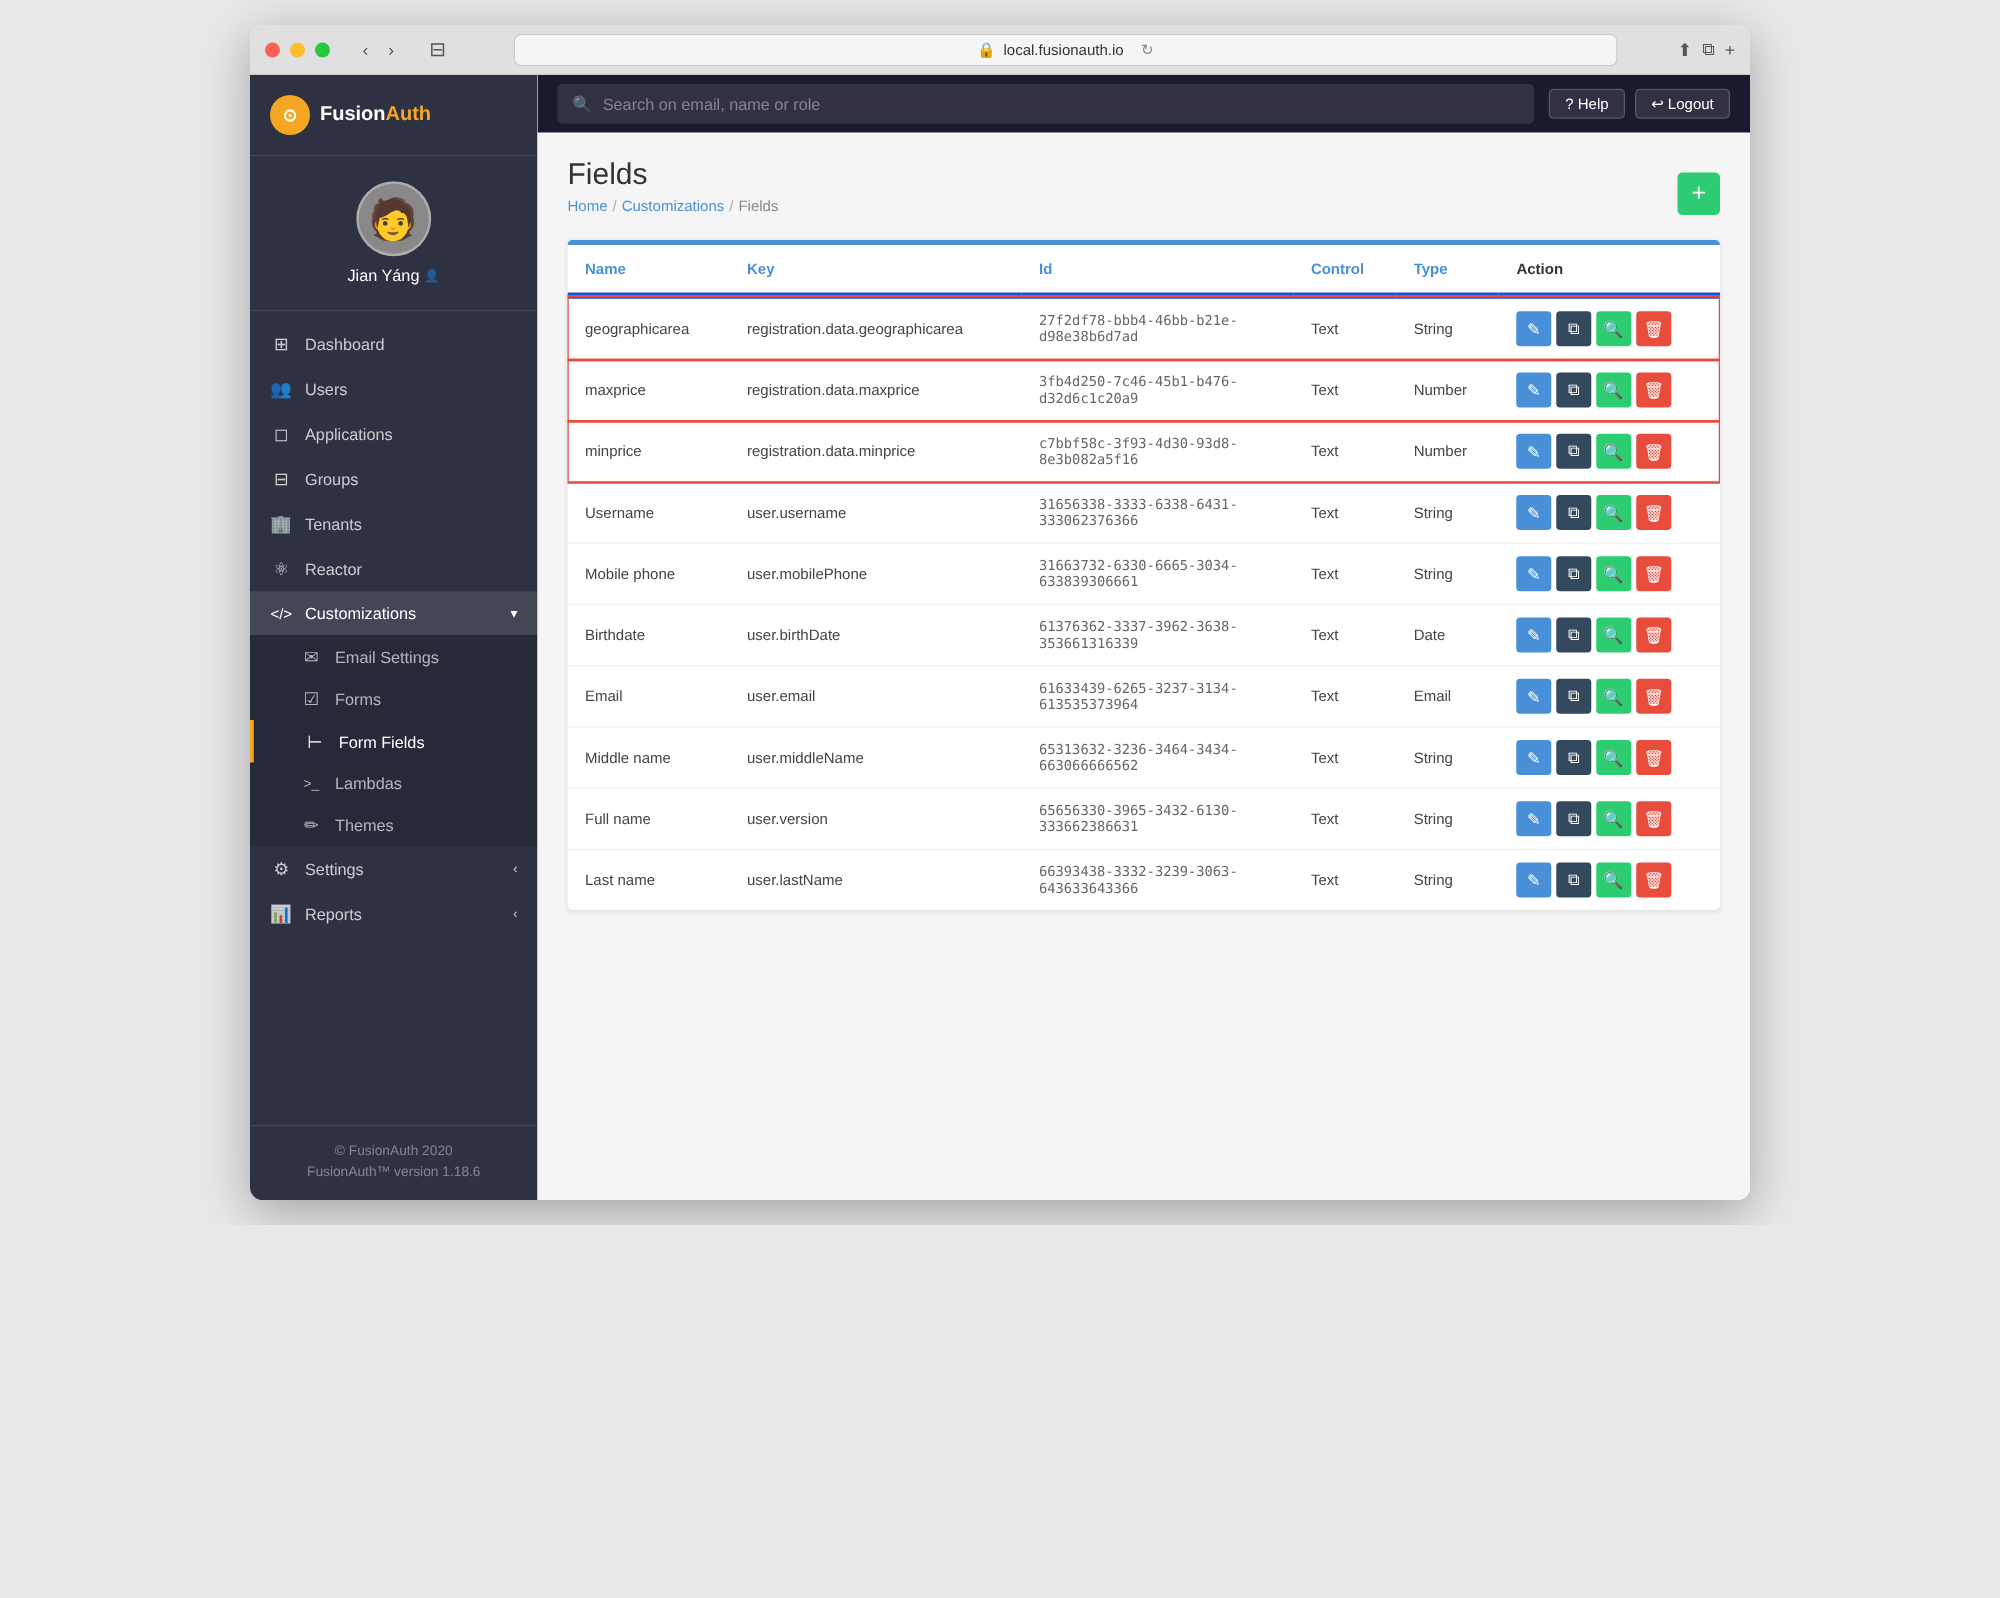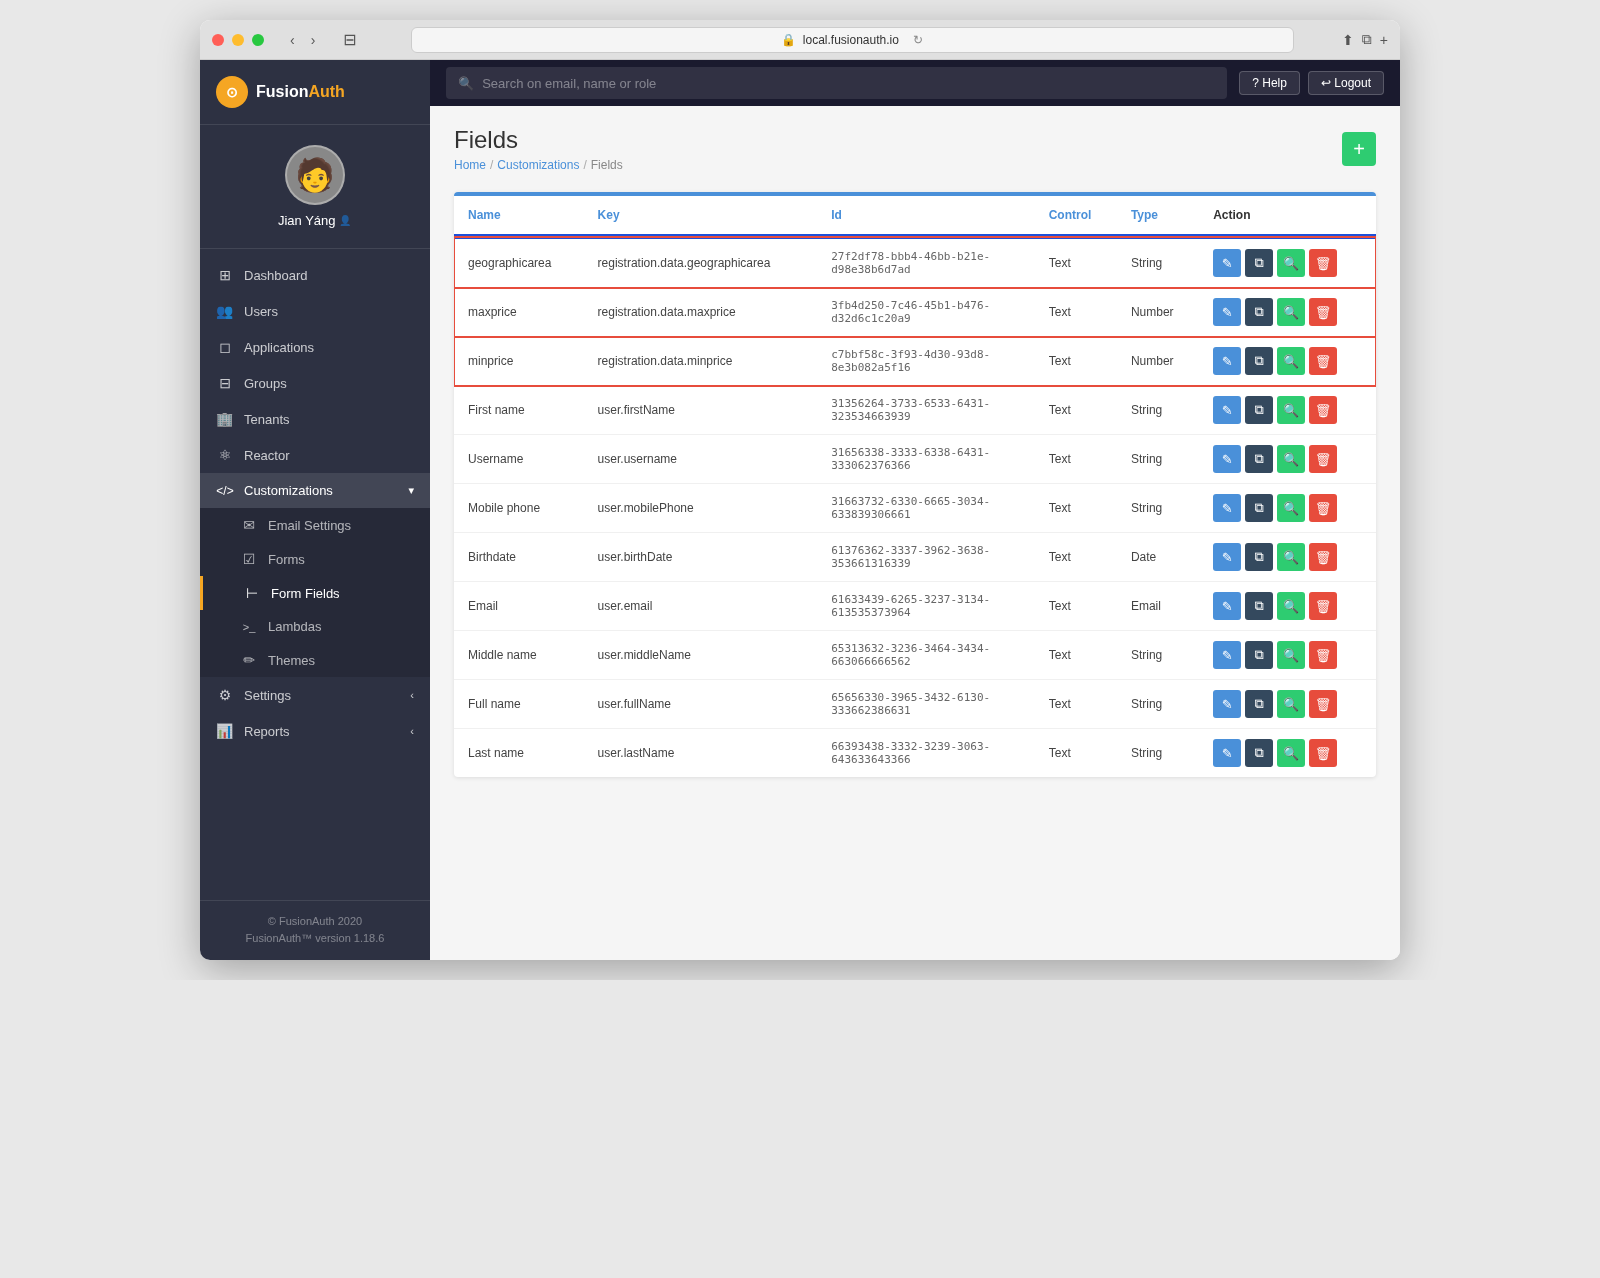--- a/index.html
+++ b/index.html
@@ -53,21 +53,21 @@
     
     .topbar { background: #1a1a2e; height: 46px; display: flex; align-items: center; padding: 0 16px; gap: 12px; }
     .topbar-search { flex: 1; background: rgba(255,255,255,0.1); border: none; border-radius: 4px; height: 32px; display: flex; align-items: center; padding: 0 12px; gap: 8px; color: rgba(255,255,255,0.5); font-size: 13px; }
     .topbar-search input { background: none; border: none; color: rgba(255,255,255,0.7); font-size: 13px; flex: 1; outline: none; }
     .topbar-search input::placeholder { color: rgba(255,255,255,0.4); }
     .topbar-actions { display: flex; gap: 8px; }
     .topbar-btn { background: rgba(255,255,255,0.1); border: 1px solid rgba(255,255,255,0.2); color: white; padding: 4px 12px; border-radius: 4px; cursor: pointer; font-size: 12px; display: flex; align-items: center; gap: 4px; }
 
     
     .content { padding: 20px 24px; flex: 1; overflow-y: auto; }
-    .page-header { display: flex; align-items: center; justify-content: space-between; margin-bottom: 20px; }
+    .page-header { display: flex; align-items: flex-end; justify-content: space-between; margin-bottom: 20px; }
     .page-title-area { }
     .page-title { font-size: 24px; font-weight: 400; color: #333; margin-bottom: 4px; }
     .breadcrumb { font-size: 12px; color: #888; display: flex; align-items: center; gap: 4px; }
     .breadcrumb a { color: #4a90d9; text-decoration: none; }
     .breadcrumb-sep { color: #aaa; }
 
     .add-btn { background: #2ecc71; color: white; border: none; width: 34px; height: 34px; border-radius: 4px; font-size: 20px; cursor: pointer; display: flex; align-items: center; justify-content: center; font-weight: 300; }
 
     
     .table-card { background: white; border-radius: 4px; box-shadow: 0 1px 4px rgba(0,0,0,0.1); overflow: hidden; }
@@ -287,36 +287,20 @@
                   <td>
                     <div class="action-btns">
                       <button class="action-btn btn-edit">✎</button>
                       <button class="action-btn btn-copy">⧉</button>
                       <button class="action-btn btn-search">🔍</button>
                       <button class="action-btn btn-delete">🗑</button>
                     </div>
                   </td>
                 </tr>
                 <tr>
-                  <td>First name</td>
-                  <td>user.firstName</td>
-                  <td style="font-family: monospace; font-size: 11px; color: rgb(102, 102, 102); white-space: pre-line;">31356264-3733-6533-6431-
-323534663939</td>
-                  <td>Text</td>
-                  <td>String</td>
-                  <td>
-                    <div class="action-btns">
-                      <button class="action-btn btn-edit">✎</button>
-                      <button class="action-btn btn-copy">⧉</button>
-                      <button class="action-btn btn-search">🔍</button>
-                      <button class="action-btn btn-delete">🗑</button>
-                    </div>
-                  </td>
-                </tr>
-                <tr>
                   <td>Username</td>
                   <td>user.username</td>
                   <td style="font-family: monospace; font-size: 11px; color: rgb(102, 102, 102); white-space: pre-line;">31656338-3333-6338-6431-
 333062376366</td>
                   <td>Text</td>
                   <td>String</td>
                   <td>
                     <div class="action-btns">
                       <button class="action-btn btn-edit">✎</button>
                       <button class="action-btn btn-copy">⧉</button>
@@ -384,21 +368,21 @@
                     <div class="action-btns">
                       <button class="action-btn btn-edit">✎</button>
                       <button class="action-btn btn-copy">⧉</button>
                       <button class="action-btn btn-search">🔍</button>
                       <button class="action-btn btn-delete">🗑</button>
                     </div>
                   </td>
                 </tr>
                 <tr>
                   <td>Full name</td>
-                  <td>user.fullName</td>
+                  <td>user.version</td>
                   <td style="font-family: monospace; font-size: 11px; color: rgb(102, 102, 102); white-space: pre-line;">65656330-3965-3432-6130-
 333662386631</td>
                   <td>Text</td>
                   <td>String</td>
                   <td>
                     <div class="action-btns">
                       <button class="action-btn btn-edit">✎</button>
                       <button class="action-btn btn-copy">⧉</button>
                       <button class="action-btn btn-search">🔍</button>
                       <button class="action-btn btn-delete">🗑</button>

